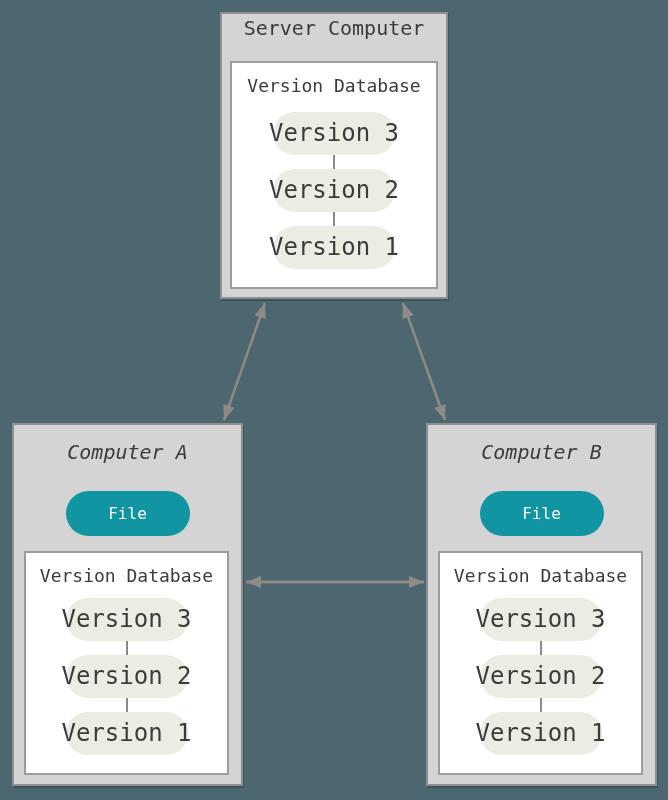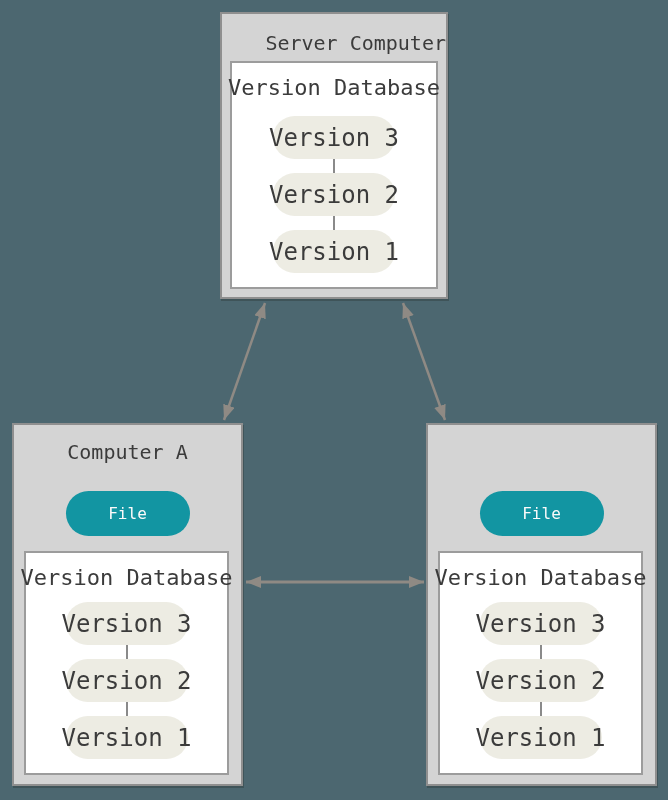--- a/index.html
+++ b/index.html
@@ -41,43 +41,43 @@
   }
   .server    { left: 220px; top: 12px;  width: 228px; height: 287px; }
   .computer-a{ left: 12px;  top: 423px; width: 231px; height: 363px; }
   .computer-b{ left: 426px; top: 423px; width: 231px; height: 363px; }
 
   .machine-title {
     margin: 0; text-align: center;
     font-size: 20px; font-weight: normal; line-height: 1.15;
     color: var(--text);
   }
-  .server .machine-title { padding-top: 18px; text-align: right; }
-  .client .machine-title { padding-top: 16px; }
+  .server .machine-title { padding-top: 3px; }
+  .client .machine-title { padding-top: 16px; font-style: italic; }
 
   .file-pill {
     position: absolute; left: 50%; transform: translateX(-50%);
     top: 46px; width: 124px; height: 45px;
     background: var(--file-fill); color: var(--file-text);
     border-radius: 23px;
     display: flex; align-items: center; justify-content: center;
     font-size: 16px; line-height: 1; margin-top: 20px;
   }
 
   .db {
     position: absolute;
     box-sizing: border-box;
     background: var(--inner-fill);
     border: 2px solid var(--inner-border);
     display: flex; flex-direction: column; align-items: center;
   }
   .server .db { left: 8px;  top: 47px;  width: 208px; height: 228px; }
   .client .db { left: 10px; top: 126px; width: 205px; height: 224px; }
 
-  .db-label { margin-top: 12px; font-size: 22px; line-height: 1.2; white-space: nowrap; }
+  .db-label { margin-top: 12px; font-size: 18px; line-height: 1.2; white-space: nowrap; }
 
   .pill-stack { display: flex; flex-direction: column; align-items: center; }
   .server .pill-stack { margin-top: 15px; }
   .client .pill-stack { margin-top: 11px; }
 
   .pill {
     width: 122px; height: 43px;
     background: var(--pill-fill);
     border-radius: 22px;
     display: flex; align-items: center; justify-content: center;
@@ -126,20 +126,21 @@
         <div class="pill">Version 3</div>
         <div class="connector"></div>
         <div class="pill">Version 2</div>
         <div class="connector"></div>
         <div class="pill">Version 1</div>
       </div>
     </div>
   </section>
 
   <section class="machine client computer-b">
+    <h2 class="machine-title">Computer B</h2>
     <div class="file-pill">File</div>
     <div class="db">
       <div class="db-label">Version Database</div>
       <div class="pill-stack">
         <div class="pill">Version 3</div>
         <div class="connector"></div>
         <div class="pill">Version 2</div>
         <div class="connector"></div>
         <div class="pill">Version 1</div>
       </div>

